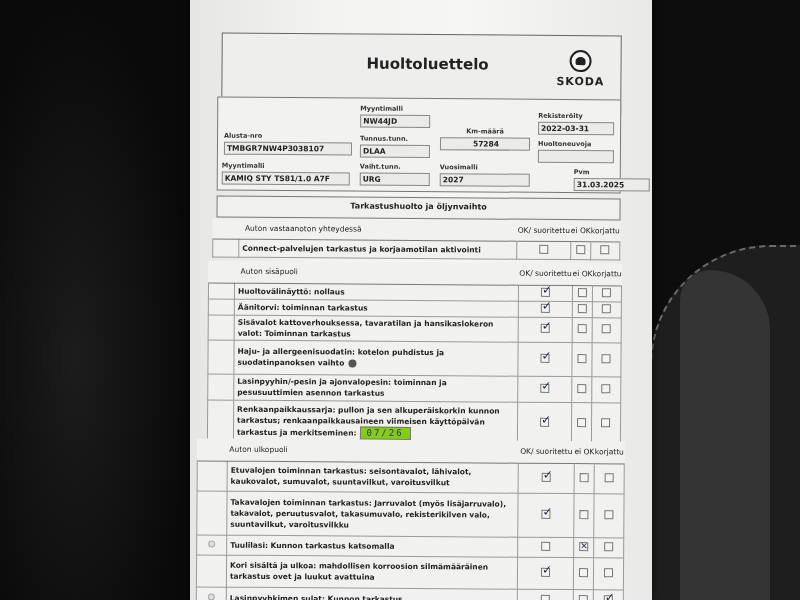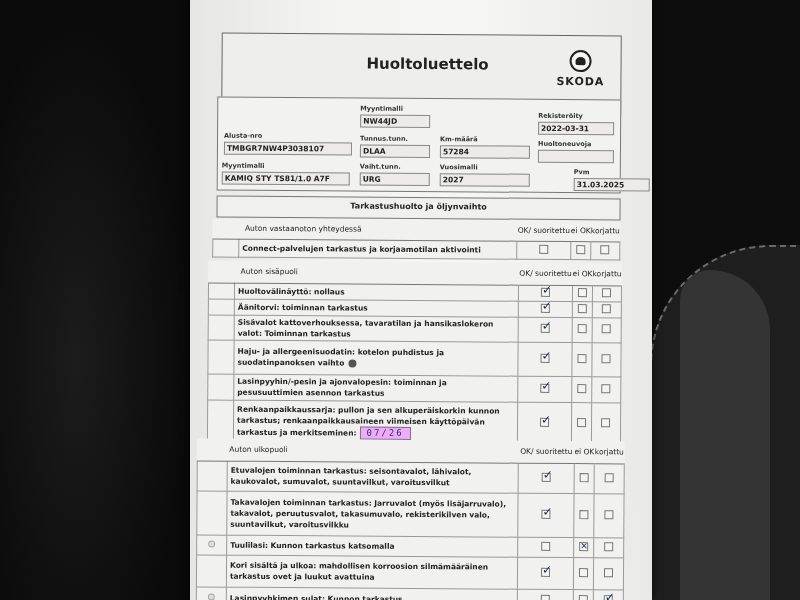--- a/index.html
+++ b/index.html
@@ -85,21 +85,21 @@
   .box.checked::after {
     content: "\2713"; position: absolute; left: 0px; top: -6px; font-size: 12px; color: #1e2a55; font-weight: bold;
   }
   .box.crossed::after {
     content: "\2715"; position: absolute; left: 0px; top: -2px; font-size: 9px; color: #1e2a55;
   }
   .dot { display: inline-block; width: 8px; height: 8px; border-radius: 50%; background: #555; vertical-align: middle; margin-left: 4px; }
   .bullet { display: inline-block; width: 7px; height: 7px; border-radius: 50%; border: 1px solid #aaa; background: #ddd; }
   .handbox {
     display: inline-block; border: 1px solid #777; padding: 0 6px; font-family: "DejaVu Sans Mono", monospace;
-    color: #2a3566; font-size: 9px; font-weight: normal; letter-spacing: 2px; margin-left: 3px; background: #f0abfc;
+    color: #2a3566; font-size: 9px; font-weight: normal; letter-spacing: 2px; margin-left: 3px; background: #84cc16;
   }
 </style>
 </head>
 <body>
 
 <div class="bg-left"></div>
 <div class="bg-right"></div>
 <div class="seat"></div>
 <div class="seat-inner"></div>
 
@@ -125,21 +125,21 @@
     </div>
 
     <div class="fld" style="left:6px;top:34px;width:128px;">
       <span class="fld-label">Alusta-nro</span>
       <span class="fld-value">TMBGR7NW4P3038107</span>
     </div>
     <div class="fld" style="left:142px;top:36px;width:70px;">
       <span class="fld-label">Tunnus.tunn.</span>
       <span class="fld-value">DLAA</span>
     </div>
-    <div class="fld" style="left:222px;top:36px;width:90px;">
+    <div class="fld" style="left:222px;top:28px;width:90px;text-align:center;">
       <span class="fld-label">Km-määrä</span>
       <span class="fld-value">57284</span>
     </div>
     <div class="fld" style="left:320px;top:40px;width:76px;">
       <span class="fld-label">Huoltoneuvoja</span>
       <span class="fld-value"></span>
     </div>
 
     <div class="fld" style="left:4px;top:64px;width:128px;">
       <span class="fld-label">Myyntimalli</span>

